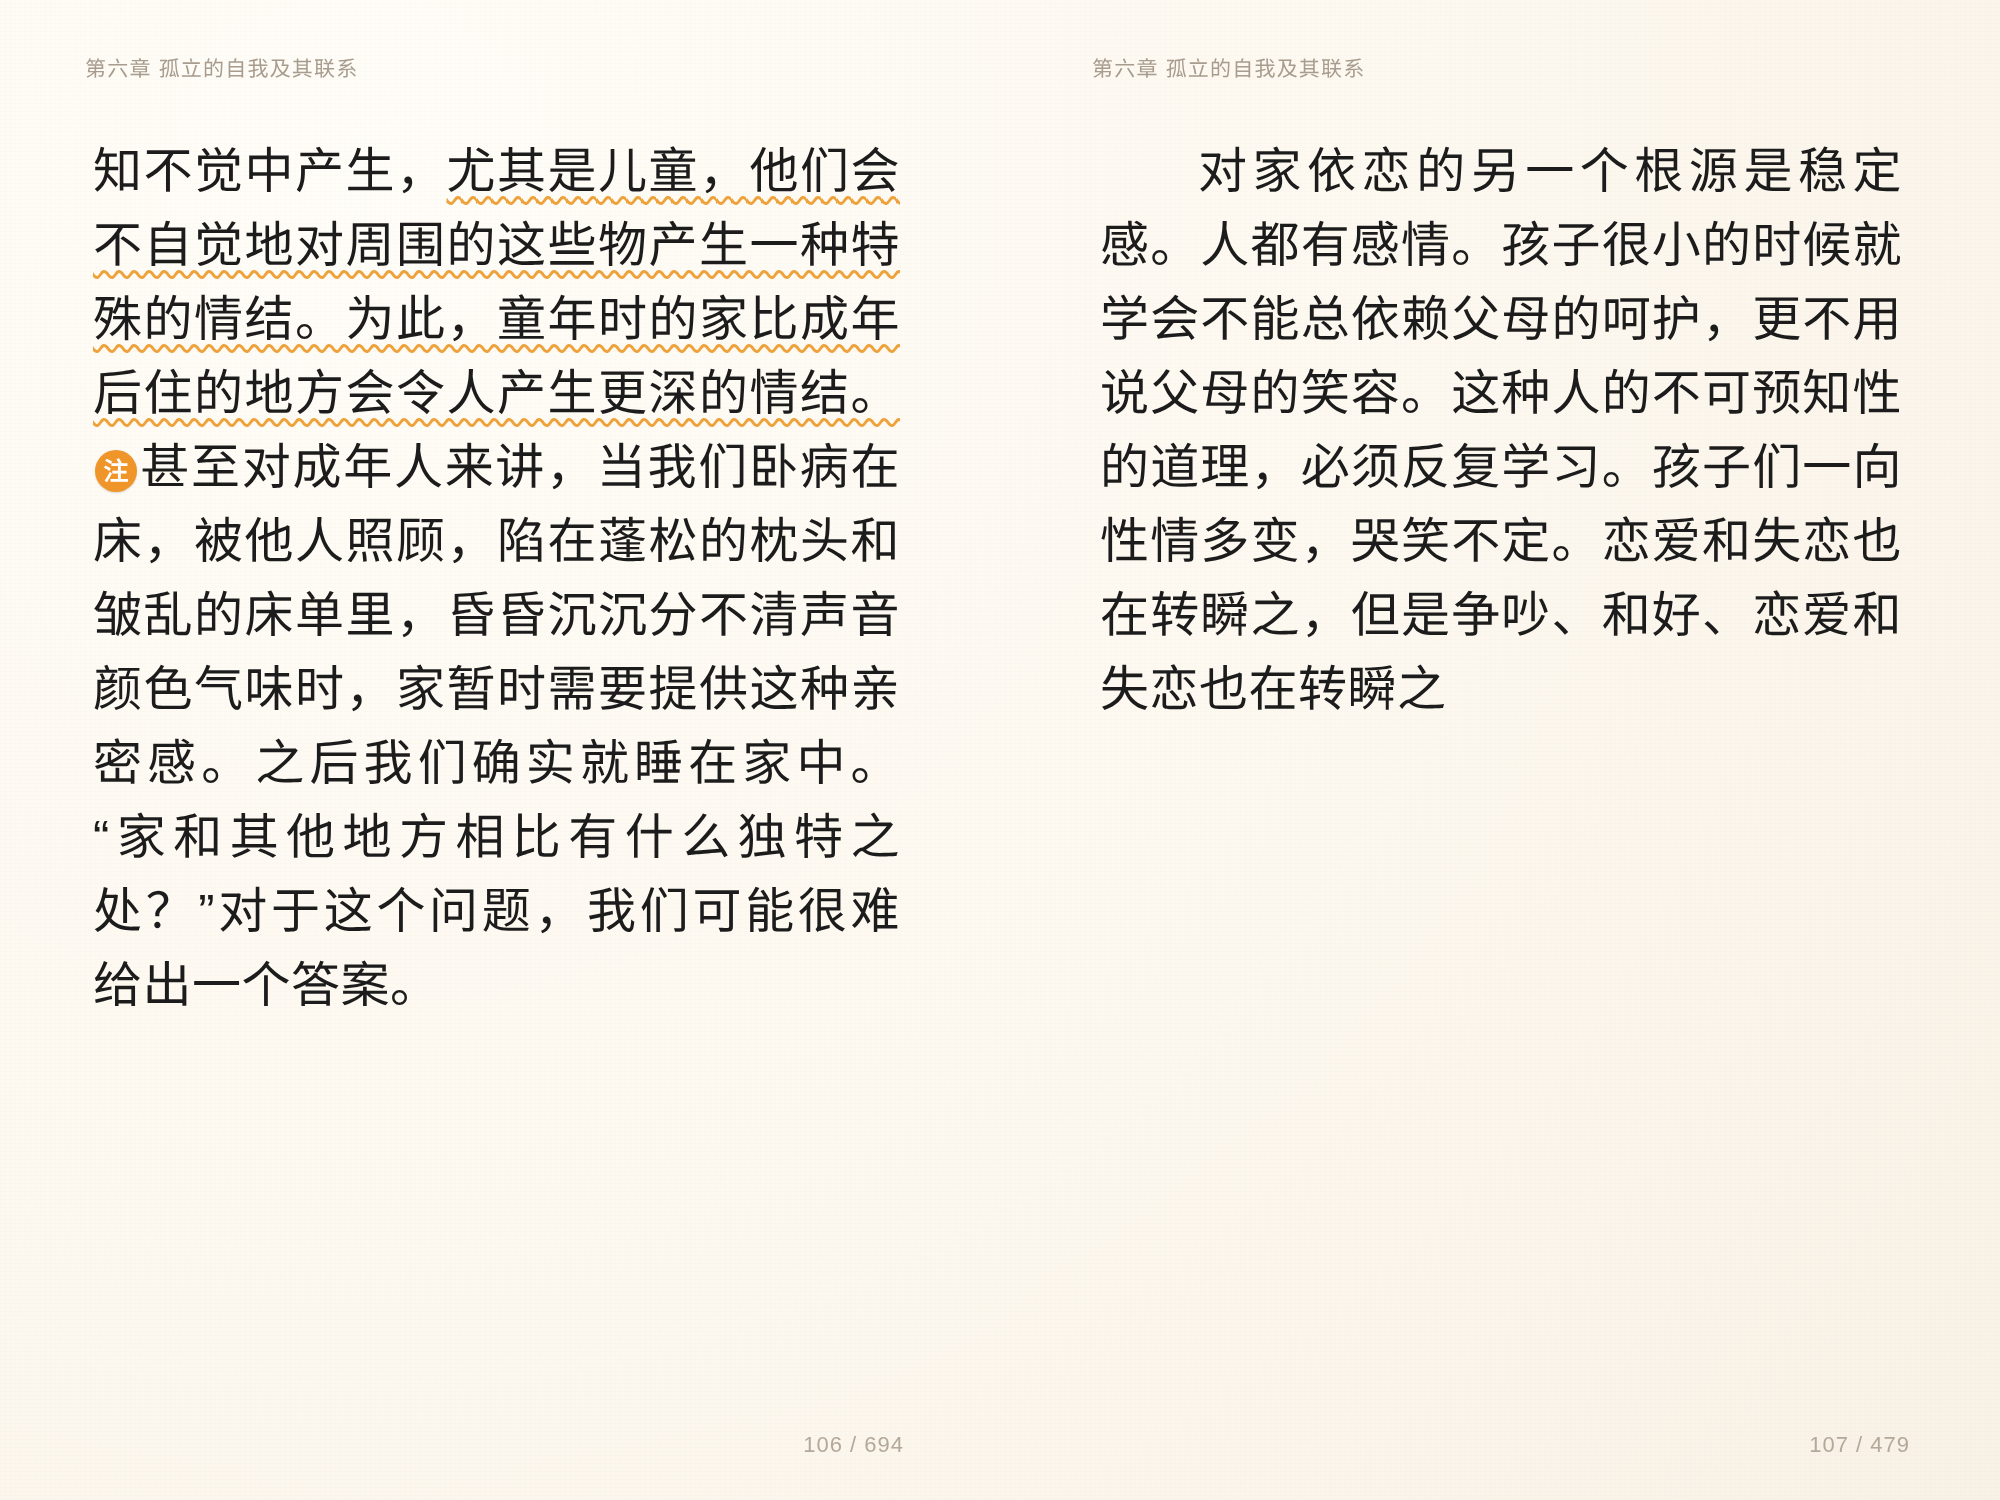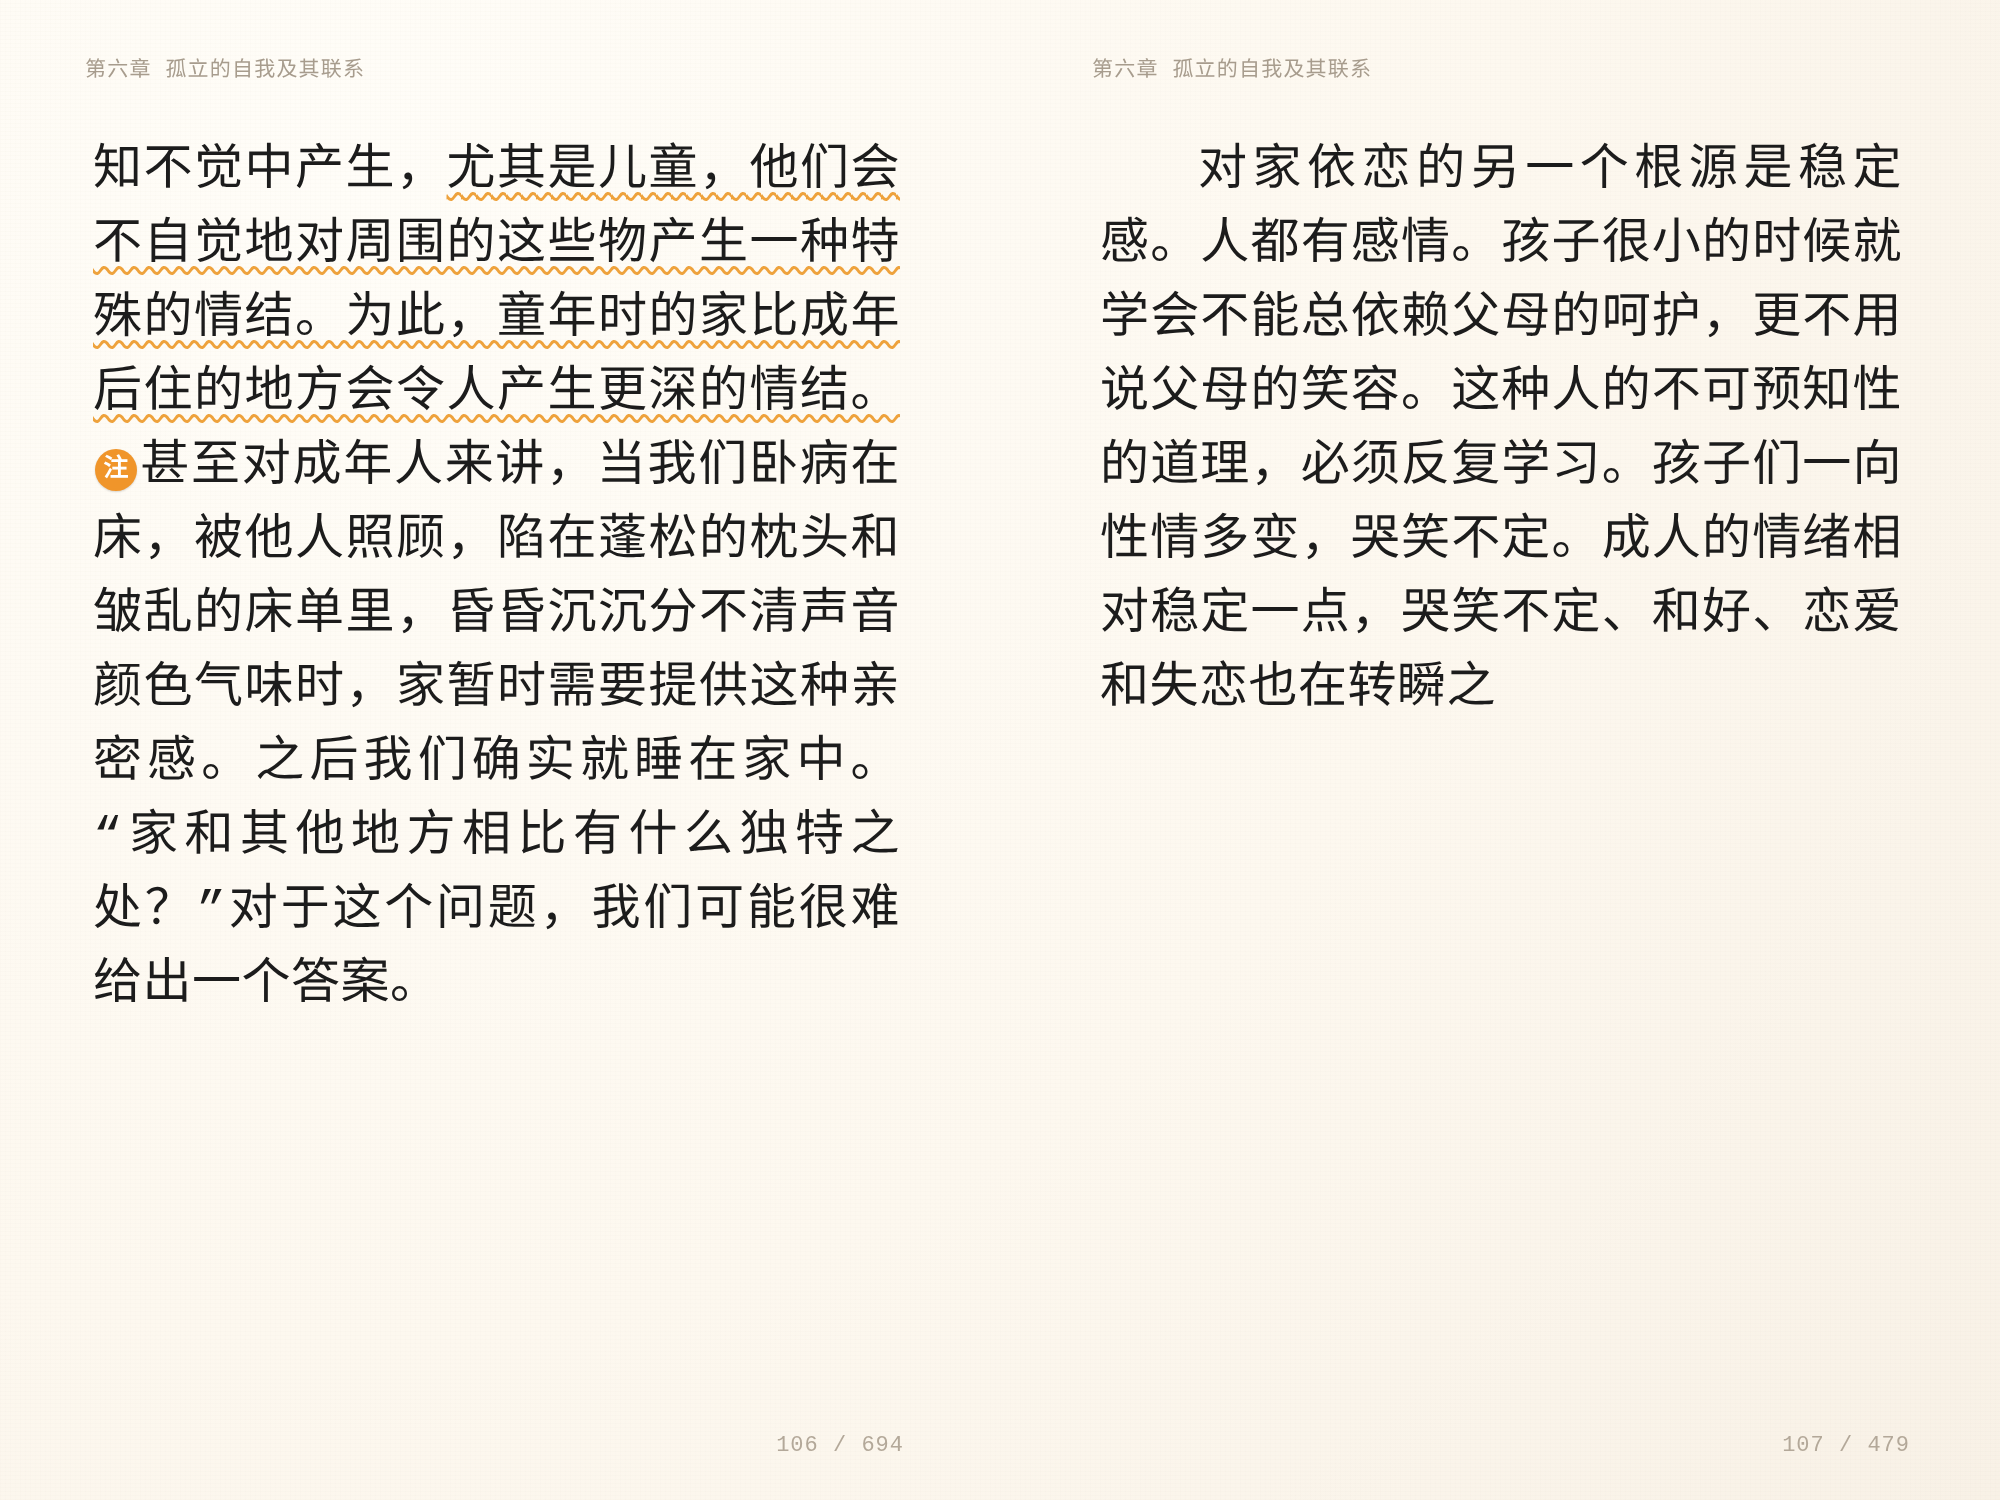--- a/index.html
+++ b/index.html
@@ -13,21 +13,20 @@
     font-family: "Liberation Sans", "DejaVu Sans", sans-serif;
     overflow: hidden;
   }
   .reader {
     position: relative;
     width: 2000px;
     height: 1500px;
     background:
       radial-gradient(circle at 18% 12%, #fffdf8 0%, #fdf8ef 55%, #f8f1e6 100%);
     box-sizing: border-box;
-    font-family: Liberation Mono, monospace;
   }
   
   .reader::before {
     content: "";
     position: absolute;
     inset: 0;
     pointer-events: none;
     background-image:
       repeating-linear-gradient(0deg, rgba(160,140,110,0.020) 0px, rgba(160,140,110,0.020) 1px, rgba(0,0,0,0) 1px, rgba(0,0,0,0) 4px),
       repeating-linear-gradient(90deg, rgba(160,140,110,0.016) 0px, rgba(160,140,110,0.016) 1px, rgba(0,0,0,0) 1px, rgba(0,0,0,0) 5px);
@@ -122,20 +121,20 @@
         <p><span>知不觉中产生，</span><span class="wavy">尤其是儿童，他们会不自觉地对周围的这些物产生一种特殊的情结。为此，童年时的家比成年后住的地方会令人产生更深的情结。</span><span class="note-marker">注</span><span>甚至对成年人来讲，当我们卧病在床，被他人照顾，陷在蓬松的枕头和皱乱的床单里，昏昏沉沉分不清声音颜色气味时，家暂时需要提供这种亲密感。之后我们确实就睡在家中。“家和其他地方相比有什么独特之处？”对于这个问题，我们可能很难给出一个答案。</span></p>
       </div>
 
       <div class="page-footer">106 / 694</div>
     </div>
 
     <div class="page page-right">
       <div class="running-head">第六章 孤立的自我及其联系</div>
 
       <div class="body-text">
-        <p class="indent">对家依恋的另一个根源是稳定感。人都有感情。孩子很小的时候就学会不能总依赖父母的呵护，更不用说父母的笑容。这种人的不可预知性的道理，必须反复学习。孩子们一向性情多变，哭笑不定。成人的情绪相对稳定一点，哭笑不定、和好、恋爱和失恋也在转瞬之</p>
+        <p class="indent">对家依恋的另一个根源是稳定感。人都有感情。孩子很小的时候就学会不能总依赖父母的呵护，更不用说父母的笑容。这种人的不可预知性的道理，必须反复学习。孩子们一向性情多变，哭笑不定。恋爱和失恋也在转瞬之，但是争吵、和好、恋爱和失恋也在转瞬之</p>
       </div>
 
       <div class="page-footer">107 / 479</div>
     </div>
 
   </div>
 </div>
 
 </body></html>

